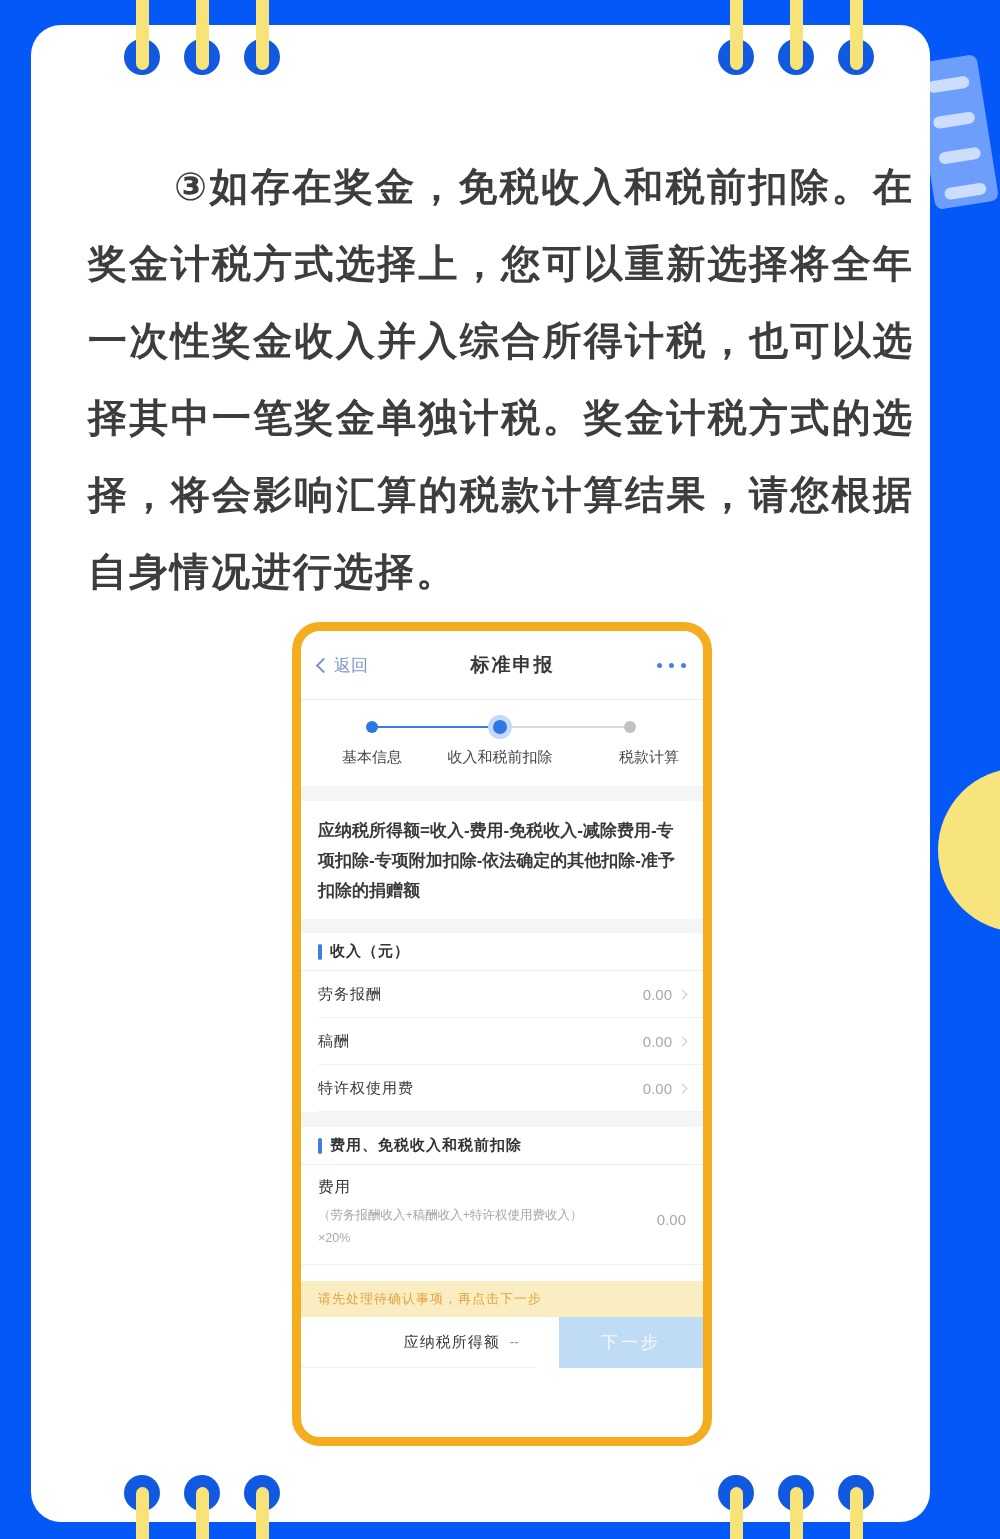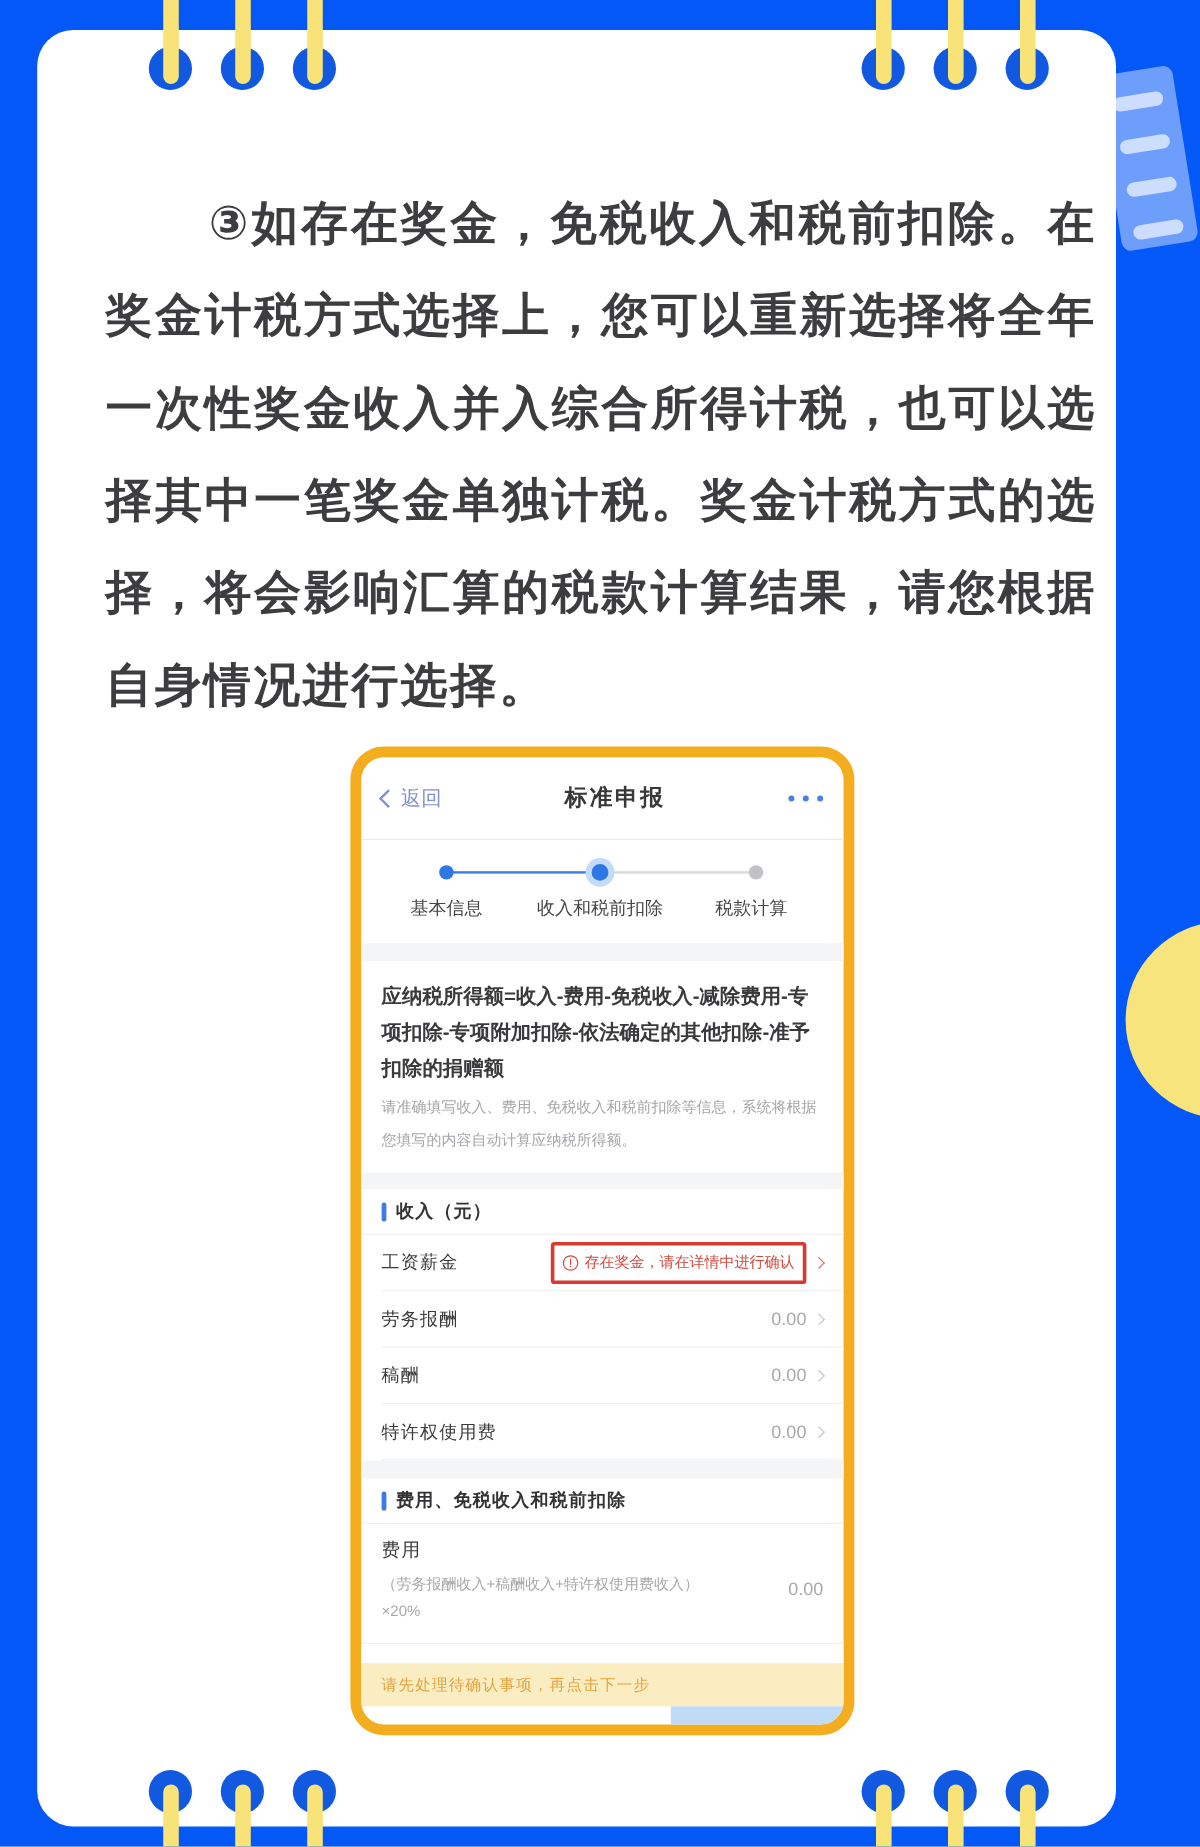--- a/index.html
+++ b/index.html
@@ -144,47 +144,36 @@
     </div>
 
     <div class="stepper">
       <div class="seg seg1"></div>
       <div class="seg seg2"></div>
       <div class="sdot sdot-done"></div>
       <div class="sdot sdot-current"></div>
       <div class="sdot sdot-todo"></div>
       <div class="slabel" style="left:71px;">基本信息</div>
       <div class="slabel" style="left:199px;">收入和税前扣除</div>
-      <div class="slabel" style="left:325px;text-align:center;">税款计算</div>
+      <div class="slabel" style="left:348px;text-align:center;">税款计算</div>
     </div>
 
     <div class="band"></div>
 
     <div class="formula">
       <div class="formula-main">应纳税所得额=收入-费用-免税收入-减除费用-专项扣除-专项附加扣除-依法确定的其他扣除-准予扣除的捐赠额</div>
-      <div class="formula-hint">请准确填写收入、费用、免税收入和税前扣除等信息，系统将根据您填写的内容自动计算应纳税所得额。</div>
     </div>
 
     <div class="band-sm"></div>
 
     <div class="section-hdr">
       <span class="bluebar"></span>
       <span class="section-title">收入（元）</span>
     </div>
 
-    <div class="row">
-      <span class="row-label">工资薪金</span>
-      <span class="row-right">
-        <span class="notice-box">
-          <span class="warn-icon"></span>
-          <span class="notice-text">存在奖金，请在详情中进行确认</span>
-        </span>
-        <span class="chev chev-red"></span>
-      </span>
-    </div>
 
     <div class="row">
       <span class="row-label">劳务报酬</span>
       <span class="row-right">
         <span class="row-value">0.00</span>
         <span class="chev"></span>
       </span>
     </div>
 
     <div class="row">

